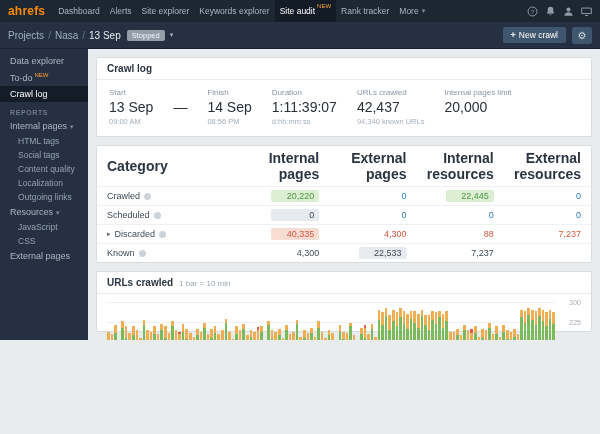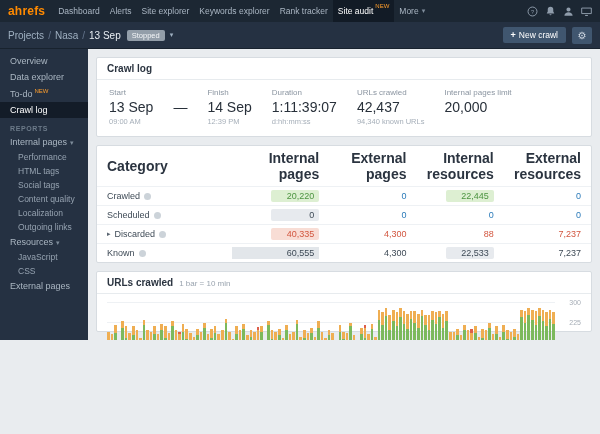--- a/index.html
+++ b/index.html
@@ -99,26 +99,26 @@
         </div>
         <div class="nav-item">
           <span>Alerts</span>
         </div>
         <div class="nav-item">
           <span>Site explorer</span>
         </div>
         <div class="nav-item">
           <span>Keywords explorer</span>
         </div>
-        <div class="nav-item">
-          <span>Rank tracker</span>
-        </div>
         <div class="nav-item active">
           <span>Site audit</span>
           <span class="nav-badge">NEW</span>
+        </div>
+        <div class="nav-item">
+          <span>Rank tracker</span>
         </div>
         <div class="nav-item">
           <span>More</span>
           <span class="nav-caret">▾</span>
         </div>
       </div>
     <div class="topnav-right">
       <span class="top-icon">
         <svg viewBox="0 0 16 16">
             <circle cx="8" cy="8" r="6.5" fill="none" stroke="#8f9cab" stroke-width="1.4"></circle>
@@ -159,27 +159,25 @@
       <span>New crawl</span>
     </div>
     <div class="btn-gear">
       <span>⚙</span>
     </div>
   </div>
 
   <div class="main">
 
     <div class="sidebar">
-        <div class="side-item"><span>Overview</span></div>
         <div class="side-item"><span>Data explorer</span></div>
         <div class="side-item"><span>To-do</span><span class="side-badge">NEW</span></div>
         <div class="side-item active"><span>Crawl log</span></div>
         <div class="side-header"><span>REPORTS</span></div>
         <div class="side-item"><span>Internal pages</span><span class="side-caret">▾</span></div>
-        <div class="side-item side-sub"><span>Performance</span></div>
         <div class="side-item side-sub"><span>HTML tags</span></div>
         <div class="side-item side-sub"><span>Social tags</span></div>
         <div class="side-item side-sub"><span>Content quality</span></div>
         <div class="side-item side-sub"><span>Localization</span></div>
         <div class="side-item side-sub"><span>Outgoing links</span></div>
         <div class="side-item"><span>Resources</span><span class="side-caret">▾</span></div>
         <div class="side-item side-sub"><span>JavaScript</span></div>
         <div class="side-item side-sub"><span>CSS</span></div>
         <div class="side-item"><span>External pages</span></div>
       </div>
@@ -193,21 +191,21 @@
         <div class="stats">
             <div class="stat">
               <div class="stat-label">Start</div>
               <div class="stat-value">13 Sep</div>
               <div class="stat-sub">09:00 AM</div>
             </div>
             <div class="stat-sep">—</div>
             <div class="stat">
               <div class="stat-label">Finish</div>
               <div class="stat-value">14 Sep</div>
-              <div class="stat-sub">12:39 PM</div>
+              <div class="stat-sub">08:56 PM</div>
             </div>
             <div class="stat">
               <div class="stat-label">Duration</div>
               <div class="stat-value">1:11:39:07</div>
               <div class="stat-sub">d:hh:mm:ss</div>
             </div>
             <div class="stat">
               <div class="stat-label">URLs crawled</div>
               <div class="stat-value">42,437</div>
               <div class="stat-sub">94,340 known URLs</div>
@@ -257,23 +255,20 @@
               <div class="cell"><span class="v-redbg">40,335</span></div>
               <div class="cell"><span class="v-red">4,300</span></div>
               <div class="cell"><span class="v-red">88</span></div>
               <div class="cell"><span class="v-red">7,237</span></div>
             </div>
             <div class="tbl-row">
               <div class="cat">
                 <span>Known</span>
                 <span class="info-dot"></span>
               </div>
-              <div class="cell">
-                <span class="v-graybar">60,555</span>
-              </div>
               <div class="cell"><span class="v-plain">4,300</span></div>
               <div class="cell"><span class="v-gray">22,533</span></div>
               <div class="cell"><span class="v-plain">7,237</span></div>
             </div>
           </div>
       </div>
 
       <div class="card chart-card">
         <div class="card-header">
           <span>URLs crawled</span>

